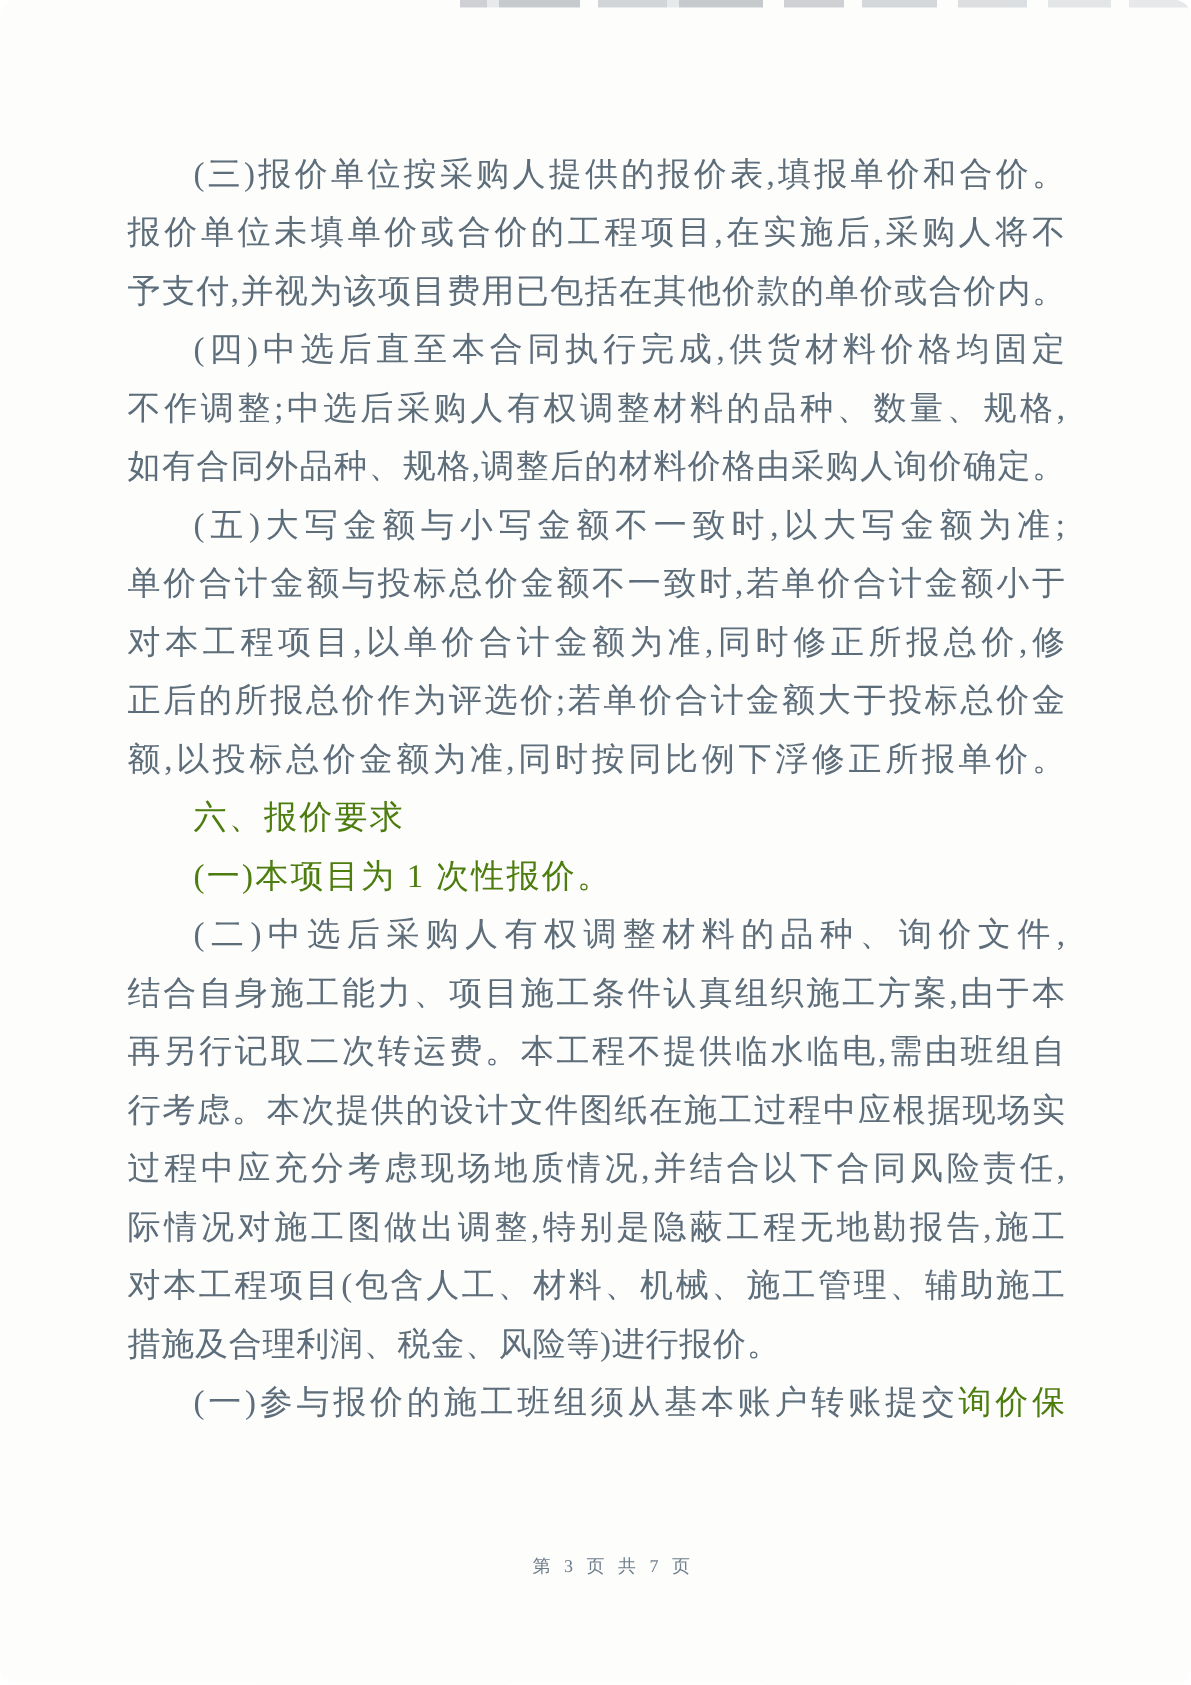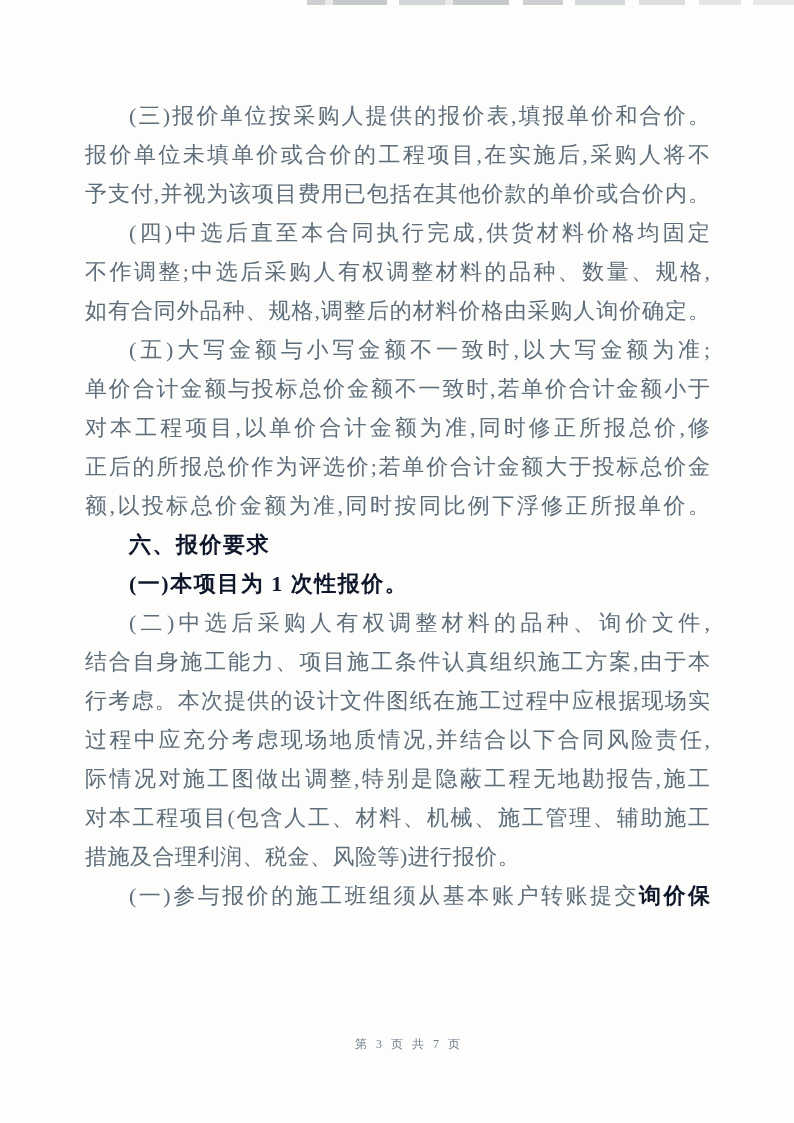--- a/index.html
+++ b/index.html
@@ -7,20 +7,21 @@
     padding: 0;
     background: #ffffff;
   }
   .page {
     position: relative;
     width: 794px;
     height: 1123px;
     background: #fdfdfc;
     overflow: hidden;
     font-family: "Liberation Serif", "DejaVu Serif", serif;
+    border-radius: 11px;
   }
   
   .scan-artifact {
     position: absolute;
     top: 0;
     left: 295px;
     width: 499px;
     height: 5px;
     opacity: 0.55;
     background:
@@ -55,22 +56,22 @@
   .line.fill {
     text-align: justify;
     text-align-last: justify;
     letter-spacing: 0;
   }
   .line.indent {
     padding-left: 44px;
   }
   .line.bold,
   .line .bold {
-    font-weight: bold;
-    color: #0f172a;
+    font-weight: normal;
+    color: #4d7c0f;
   }
   .line.bold {
     letter-spacing: 1.5px;
   }
   .page-footer {
     position: absolute;
     top: 1036px;
     left: 0;
     width: 100%;
     text-align: center;
@@ -94,20 +95,21 @@
       <div class="line fill"><span>如有合同外品种、规格,调整后的材料价格由采购人询价确定。</span></div>
       <div class="line indent fill"><span>(五)大写金额与小写金额不一致时,以大写金额为准;</span></div>
       <div class="line fill"><span>单价合计金额与投标总价金额不一致时,若单价合计金额小于</span></div>
       <div class="line fill"><span>对本工程项目,以单价合计金额为准,同时修正所报总价,修</span></div>
       <div class="line fill"><span>正后的所报总价作为评选价;若单价合计金额大于投标总价金</span></div>
       <div class="line fill"><span>额,以投标总价金额为准,同时按同比例下浮修正所报单价。</span></div>
       <div class="line indent bold"><span>六、报价要求</span></div>
       <div class="line indent bold"><span>(一)本项目为 1 次性报价。</span></div>
       <div class="line indent fill"><span>(二)中选后采购人有权调整材料的品种、询价文件,</span></div>
       <div class="line fill"><span>结合自身施工能力、项目施工条件认真组织施工方案,由于本</span></div>
+      <div class="line fill"><span>再另行记取二次转运费。本工程不提供临水临电,需由班组自</span></div>
       <div class="line fill"><span>行考虑。本次提供的设计文件图纸在施工过程中应根据现场实</span></div>
       <div class="line fill"><span>过程中应充分考虑现场地质情况,并结合以下合同风险责任,</span></div>
       <div class="line fill"><span>际情况对施工图做出调整,特别是隐蔽工程无地勘报告,施工</span></div>
       <div class="line fill"><span>对本工程项目(包含人工、材料、机械、施工管理、辅助施工</span></div>
       <div class="line"><span>措施及合理利润、税金、风险等)进行报价。</span></div>
       <div class="line indent fill"><span>(一)参与报价的施工班组须从基本账户转账提交</span><span class="bold">询价保</span></div>
     </div>
   <div class="page-footer">第 3 页 共 7 页</div>
 </div>
 

